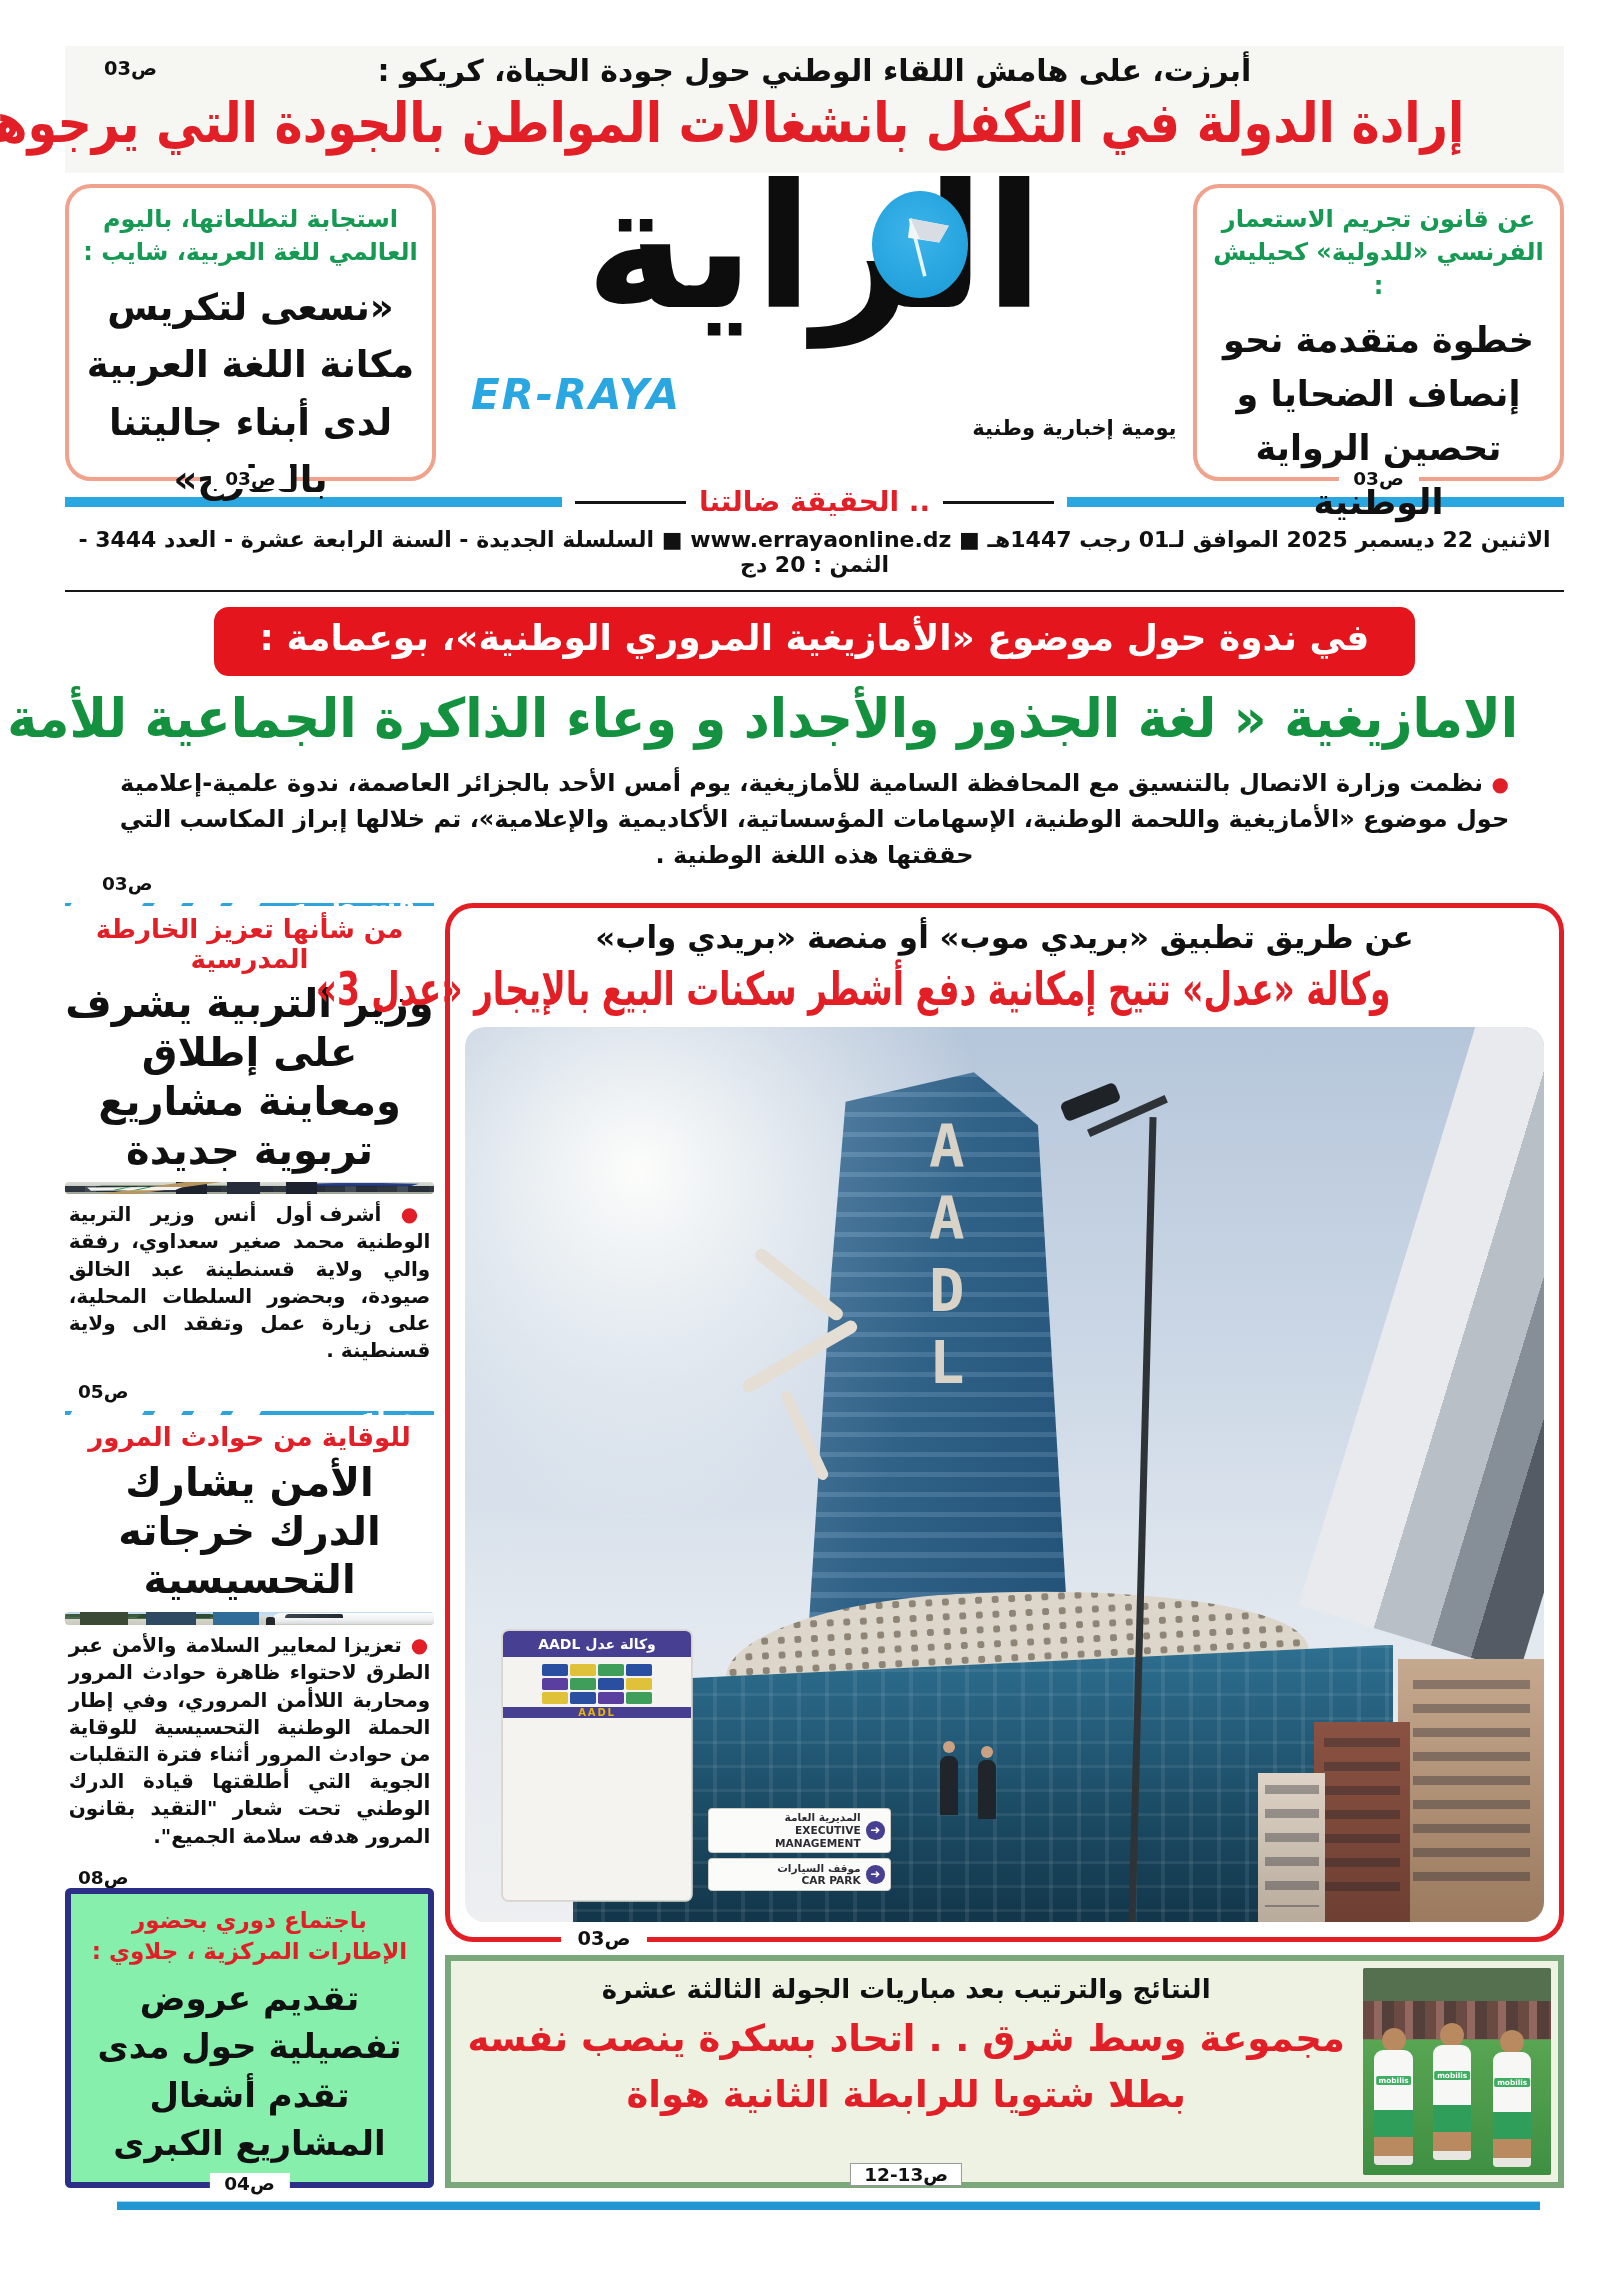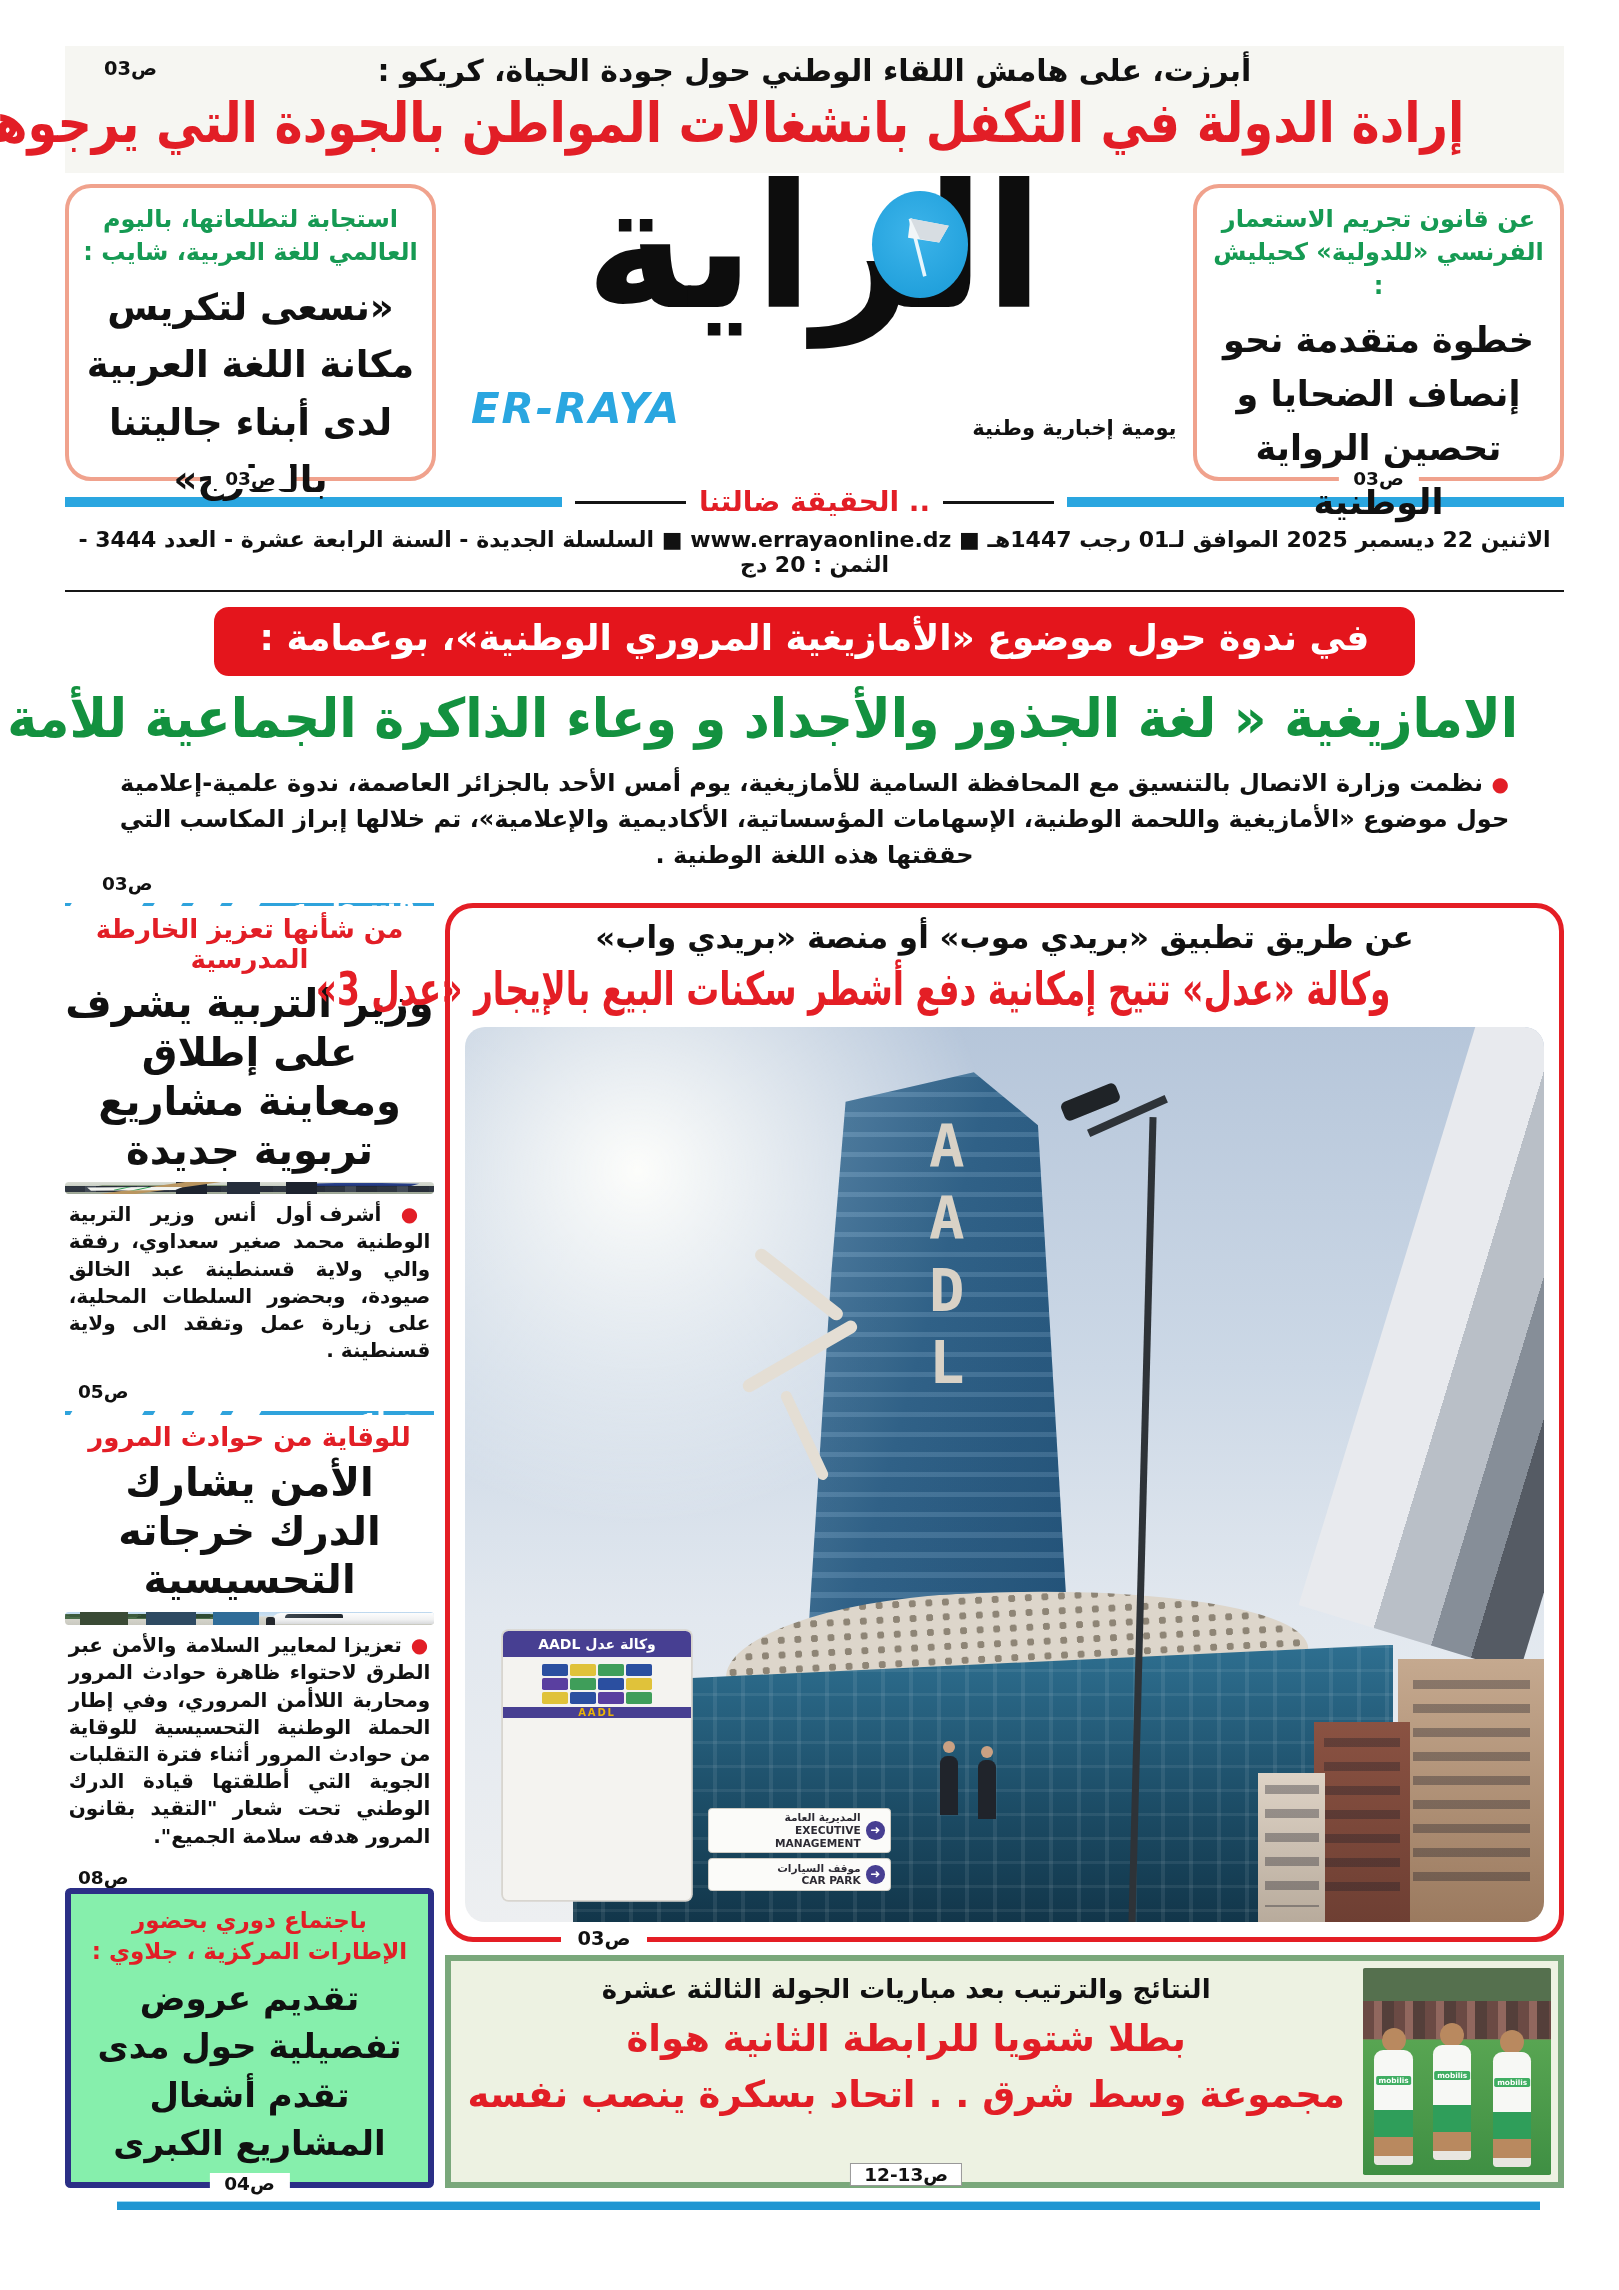--- a/index.html
+++ b/index.html
@@ -15,21 +15,21 @@
   
   .mast-row { display:flex; gap:11px; margin-top:11px; height:297px; }
   .mast-box { width:371px; border:4.6px solid #f0a28d; border-radius:26px; position:relative; padding:14.8px 9.2px 7.4px; text-align:center; }
   .mast-box .kick { color:#169a53; font-size:24px; line-height:1.4; }
   .mast-box .head { font-size:35px; line-height:1.55; margin-top:9.2px; }
   .chip { position:absolute; bottom:-12px; left:50%; transform:translateX(-50%); background:#fff; padding:0 14.8px; font-size:18.5px; white-space:nowrap; }
   .logo-zone { flex:1; position:relative; }
   .logo-title { position:absolute; top:-26px; right:0; left:0; text-align:center; font-size:172px; line-height:1.05; color:#0d0d0d; letter-spacing:-3.7px; }
   .flag-badge { position:absolute; top:7.4px; right:214px; width:96px; height:107px; background:radial-gradient(circle at 45% 40%, #3db4ea, #189ad7); border-radius:50%; display:flex; align-items:center; justify-content:center; }
   .flag-badge svg { width:72px; height:78px; }
-  .logo-latin { position:absolute; left:24px; bottom:48px; color:#2aa6e0; font-size:42px; font-style:italic; letter-spacing:1.8px; }
+  .logo-latin { position:absolute; left:24px; bottom:62px; color:#2aa6e0; font-size:42px; font-style:italic; letter-spacing:1.8px; }
   .logo-tagline { position:absolute; right:5.5px; bottom:41px; font-size:21px; }
   .slogan-row { display:flex; align-items:center; gap:13px; margin-top:7.4px; height:28px; }
   .slogan-row .cyanbar { flex:1; height:10px; background:#2aa6e0; }
   .slogan-row .hr { width:111px; height:2.8px; background:#141414; }
   .slogan-txt { color:#e21e26; font-size:28px; line-height:1; }
 
   
   .dateline { text-align:center; font-size:22px; padding:11px 0 13px; border-bottom:2.8px solid #161616; }
 
   
@@ -300,22 +300,22 @@
               <span class="sp">mobilis</span>
             </div>
           <div class="player" style="left:126px; bottom:7.4px;">
               <span class="sp">mobilis</span>
             </div>
           <div class="player" style="left:185px; bottom:13px;"></div>
 
         </div>
         <div class="sports-text">
           <div class="sports-kicker fitline">النتائج والترتيب بعد مباريات الجولة الثالثة عشرة</div>
+          <div class="sports-line fitline">مجموعة وسط شرق . . اتحاد بسكرة ينصب نفسه</div>
           <div class="sports-line fitline">بطلا شتويا للرابطة الثانية هواة</div>
-          <div class="sports-line fitline">مجموعة وسط شرق . . اتحاد بسكرة ينصب نفسه</div>
           <span class="sports-chip">ص13-12</span>
         </div>
       </section>
     </div>
 
     <aside class="side-col">
 
       <div class="section-bar">
         <span>قسنطينة</span>
         <span class="stripes">

